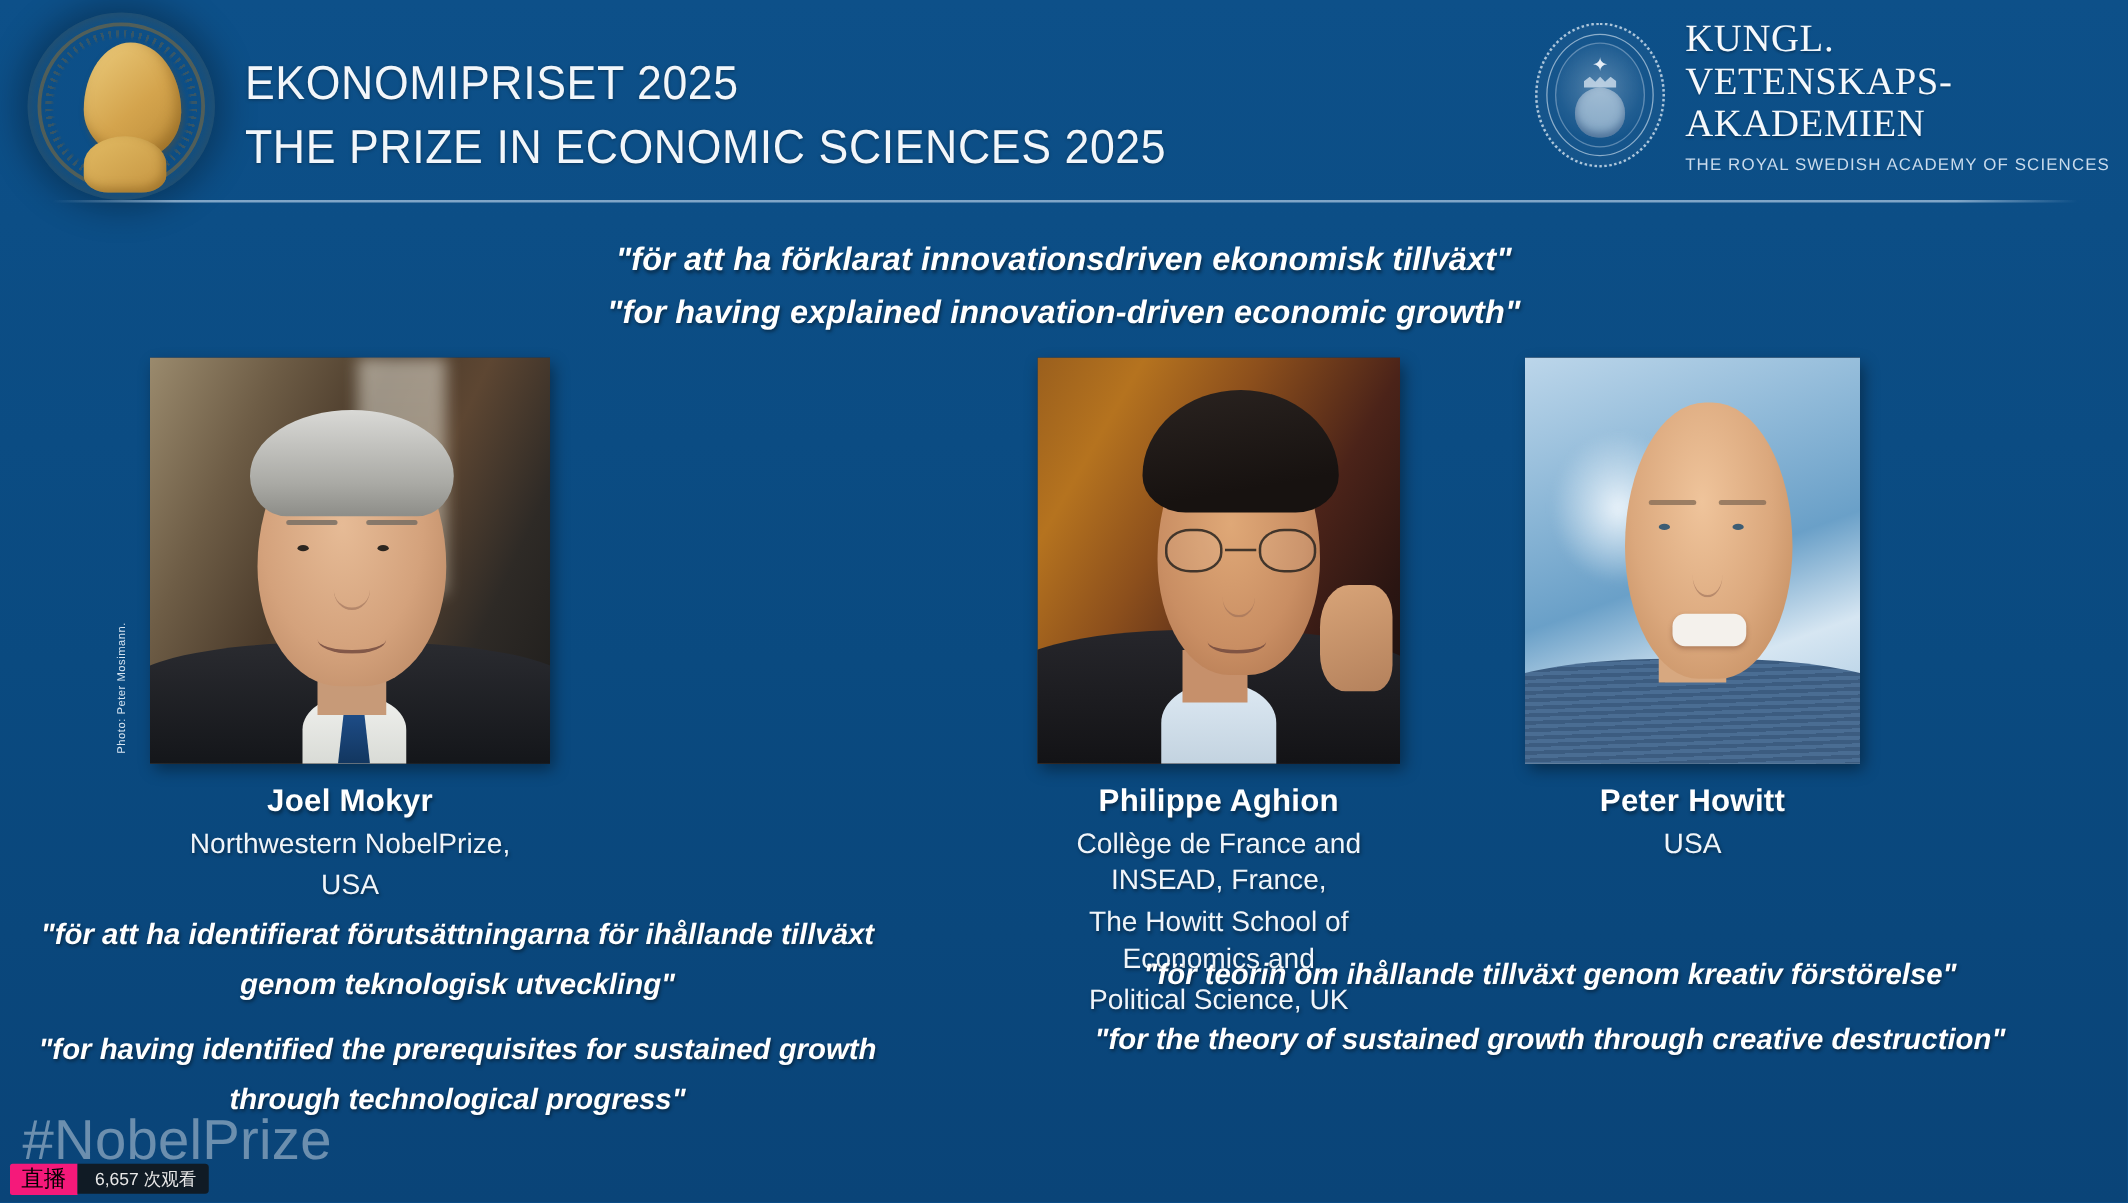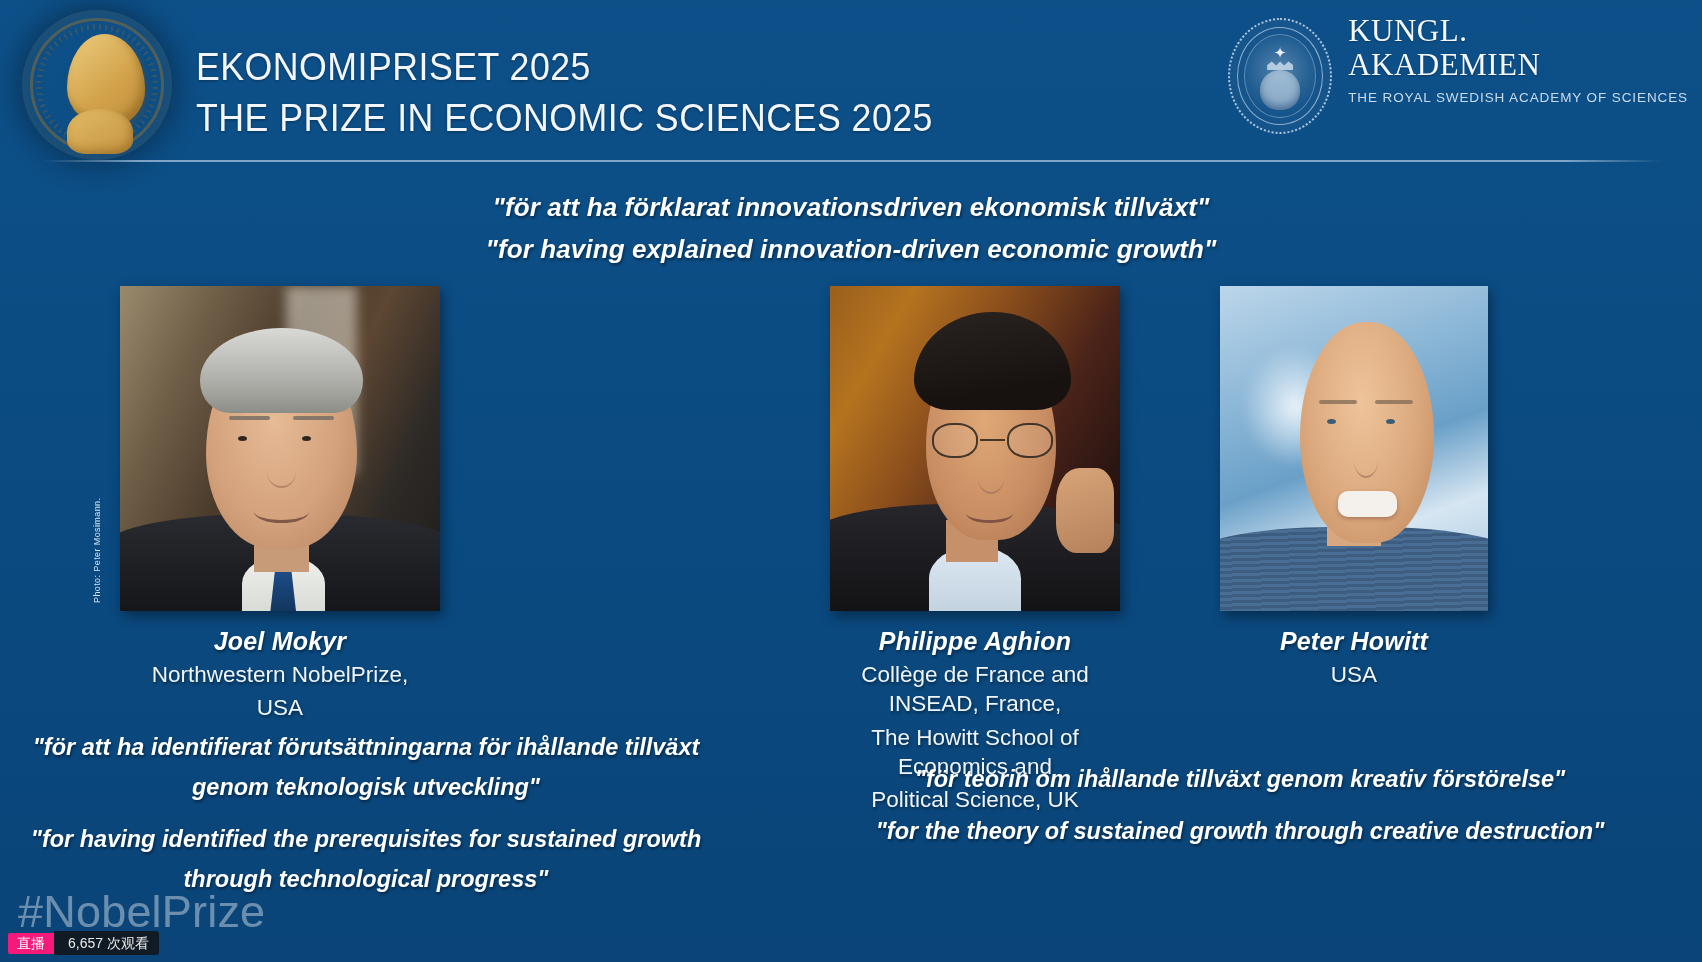--- a/index.html
+++ b/index.html
@@ -184,21 +184,20 @@
     transform:rotate(-90deg); transform-origin:left bottom;
     color:#d6e4f1; font-size:9px; letter-spacing:0.4px;
     white-space:nowrap;
   }
 
   .laureate-name {
     margin-top:16px; text-align:center;
     color:#ffffff; font-weight:bold; font-size:25px;
     letter-spacing:0.2px;
     text-shadow:1px 2px 3px rgba(0,0,0,0.42);
-    font-style:italic;
   }
   .laureate-affil {
     margin-top:4px; text-align:center;
     color:#f0f5fa; font-size:22.5px; line-height:1.30;
     text-shadow:1px 2px 3px rgba(0,0,0,0.40);
   }
 
   
   .bg { position:absolute; inset:0; }
   .p0bg { background:linear-gradient(115deg,#9a8a6d 0%, #6e5d46 22%, #4a3a2a 42%, #5d4632 58%, #2e2a26 78%, #1d1c1b 100%); }
@@ -258,22 +257,22 @@
     text-align:left;
     opacity:0.92;
   }
   #nobel-watermark .w1{font-size:23px;}
   #live-bar {
     position:absolute; left:8px; top:930px;
     display:flex; align-items:center; height:26px;
   }
   #live-badge {
     background:#f5197a;
-    color:#ffffff;
-    font-size:14px;
+    color:#000000;
+    font-size:18px;
     padding:3px 9px 4px 9px;
     line-height:1;
     border-radius:2px 0 0 2px;
     font-weight:500;
   }
   #view-count {
     background:rgba(18,18,18,0.82);
     color:#e9e9e9;
     font-size:14px;
     padding:5px 10px 5px 14px;
@@ -304,20 +303,21 @@
     <div id="academy">
       <div id="academy-seal">
         <div class="ring2"></div>
         <div class="ring3"></div>
         <div class="star">✦</div>
         <div class="crown"></div>
         <div class="face"></div>
       </div>
       <div id="academy-text">
         <div class="acad-line">KUNGL.</div>
+        <div class="acad-line">VETENSKAPS-</div>
         <div class="acad-line">AKADEMIEN</div>
         <div id="acad-sub">THE ROYAL SWEDISH ACADEMY OF SCIENCES</div>
       </div>
     </div>
 
     <div id="header-rule"></div>
   </div>
 
   <div id="main-citation">
     <div class="cit-line">"för att ha förklarat innovationsdriven ekonomisk tillväxt"</div>

